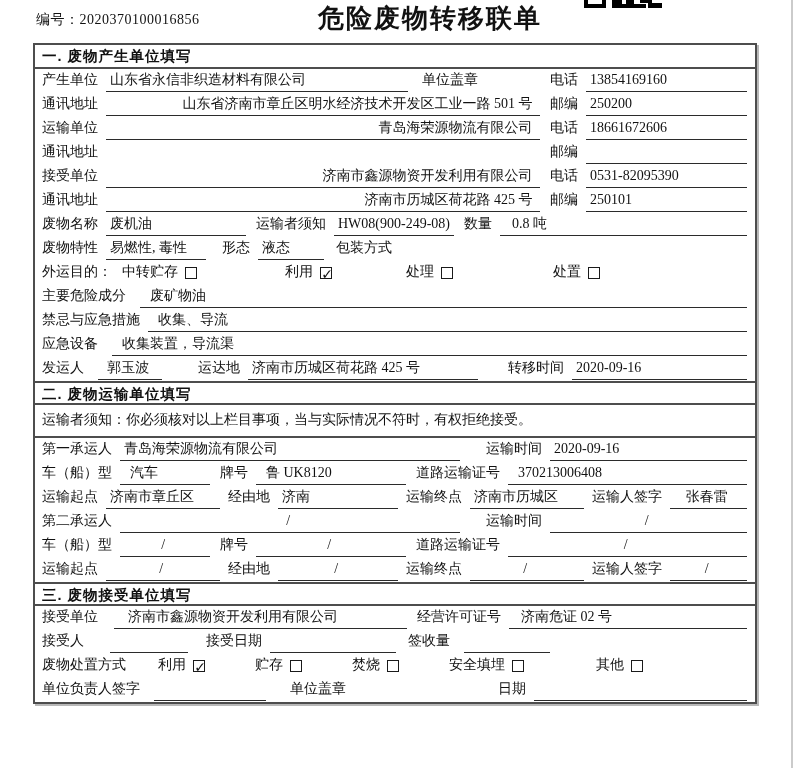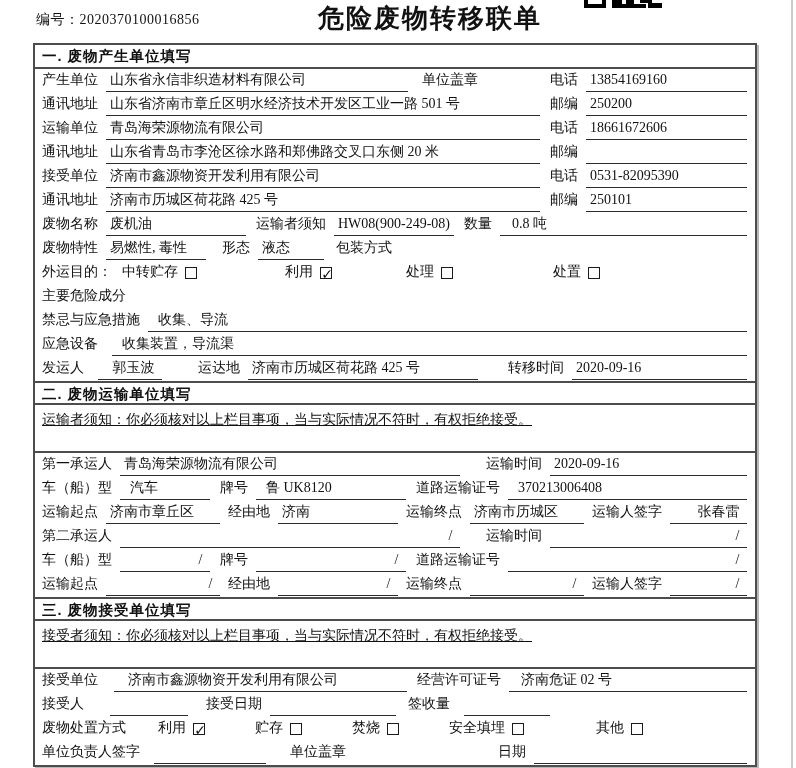--- a/index.html
+++ b/index.html
@@ -13,30 +13,30 @@
            font-family:"Liberation Sans","DejaVu Sans",sans-serif; }
   .qr { position:absolute; left:584px; top:0; width:84px; height:8px; }
   .qr i { position:absolute; background:#000; }
 
   .form { position:absolute; left:33px; top:43px; width:724px; background:#fff;
           border:2px solid #4d4d4d; box-shadow:2px 2px 0 #b8b8b8; }
   .sec-h { height:24px; line-height:21px; padding:1px 0 0 7px; font-size:14.5px; font-weight:bold;
            letter-spacing:1px; font-family:"Liberation Sans","DejaVu Sans",sans-serif;
            border-bottom:2px solid #4d4d4d; }
   .sec-h.bt { border-top:2px solid #4d4d4d; }
-  .notice { height:48px; line-height:30px; padding-left:7px; border-bottom:2px solid #4d4d4d; white-space:nowrap;text-decoration:underline; }
+  .notice { height:33px; line-height:30px; padding-left:7px; border-bottom:2px solid #4d4d4d; white-space:nowrap; }
   .row { display:flex; align-items:baseline; height:24px; line-height:22px; padding:0 8px 0 7px; }
   .lb { white-space:nowrap; flex:none; }
   .uv { display:inline-block; flex:none; border-bottom:1px solid #2b2b2b; margin-left:8px; padding:0 4px;
         white-space:nowrap; overflow:hidden; }
   .uv::after { content:"\00a0"; }
   .uv.fill { flex:1; }
-  .uv.ctr { text-align:right; }
+  .uv.ctr { text-align:center; }
   .grpL { display:flex; align-items:baseline; width:508px; flex:none; }
-  .grpL .uv.fill { flex:1; margin-right:10px; }
+  .grpL .uv.fill { flex:1; margin-right:10px;text-align:right; }
   .spacer { flex:1; }
   .opt { display:flex; align-items:center; flex:none; }
   .cb { flex:none; width:12px; height:12px; border:1px solid #1a1a1a; margin-left:7px;
         position:relative; align-self:center; top:1px; background:#fff; }
   .cb.checked::after { content:"✓"; position:absolute; left:-1px; top:-5px; width:14px; text-align:center;
         font-size:14px; font-weight:bold; font-family:"DejaVu Sans","Liberation Sans",sans-serif; color:#111; }
   .foot { position:absolute; left:36px; top:784px; font-size:14.5px; white-space:nowrap;margin-top:36px; }
 </style>
 </head>
 <body>
@@ -88,21 +88,20 @@
         <span class="lb">运输单位</span>
         <span class="uv fill">青岛海荣源物流有限公司</span>
       </div>
       <span class="lb">电话</span>
       <span class="uv fill">18661672606</span>
     </div>
 
     <div class="row">
       <div class="grpL">
         <span class="lb">通讯地址</span>
-        <span class="uv fill">山东省青岛市李沧区徐水路和郑佛路交叉口东侧 20 米</span>
       </div>
       <span class="lb">邮编</span>
       <span class="uv fill"></span>
     </div>
 
     <div class="row">
       <div class="grpL">
         <span class="lb">接受单位</span>
         <span class="uv fill">济南市鑫源物资开发利用有限公司</span>
       </div>
@@ -151,20 +150,21 @@
         <span class="cb"></span>
       </span>
       <span class="opt" style="margin-left:100px">
         <span class="lb">处置</span>
         <span class="cb"></span>
       </span>
     </div>
 
     <div class="row">
       <span class="lb">主要危险成分</span>
+      <span class="uv fill" style="margin-left:14px;padding-left:10px">废矿物油</span>
     </div>
 
     <div class="row">
       <span class="lb">禁忌与应急措施</span>
       <span class="uv fill" style="padding-left:10px">收集、导流</span>
     </div>
 
     <div class="row">
       <span class="lb">应急设备</span>
       <span class="uv fill" style="margin-left:14px;padding-left:10px">收集装置，导流渠</span>
@@ -230,21 +230,20 @@
       <span class="uv ctr" style="width:114px">/</span>
       <span class="lb" style="margin-left:8px">经由地</span>
       <span class="uv ctr" style="width:120px">/</span>
       <span class="lb" style="margin-left:8px">运输终点</span>
       <span class="uv ctr" style="width:114px">/</span>
       <span class="lb" style="margin-left:8px">运输人签字</span>
       <span class="uv fill ctr">/</span>
     </div>
 
     <div class="sec-h bt">三. 废物接受单位填写</div>
-    <div class="notice">接受者须知：你必须核对以上栏目事项，当与实际情况不符时，有权拒绝接受。</div>
 
     <div class="row">
       <span class="lb">接受单位</span>
       <span class="uv" style="width:293px;margin-left:16px;padding-left:14px">济南市鑫源物资开发利用有限公司</span>
       <span class="lb" style="margin-left:10px">经营许可证号</span>
       <span class="uv fill" style="padding-left:12px">济南危证 02 号</span>
     </div>
 
     <div class="row">
       <span class="lb">接受人</span>

